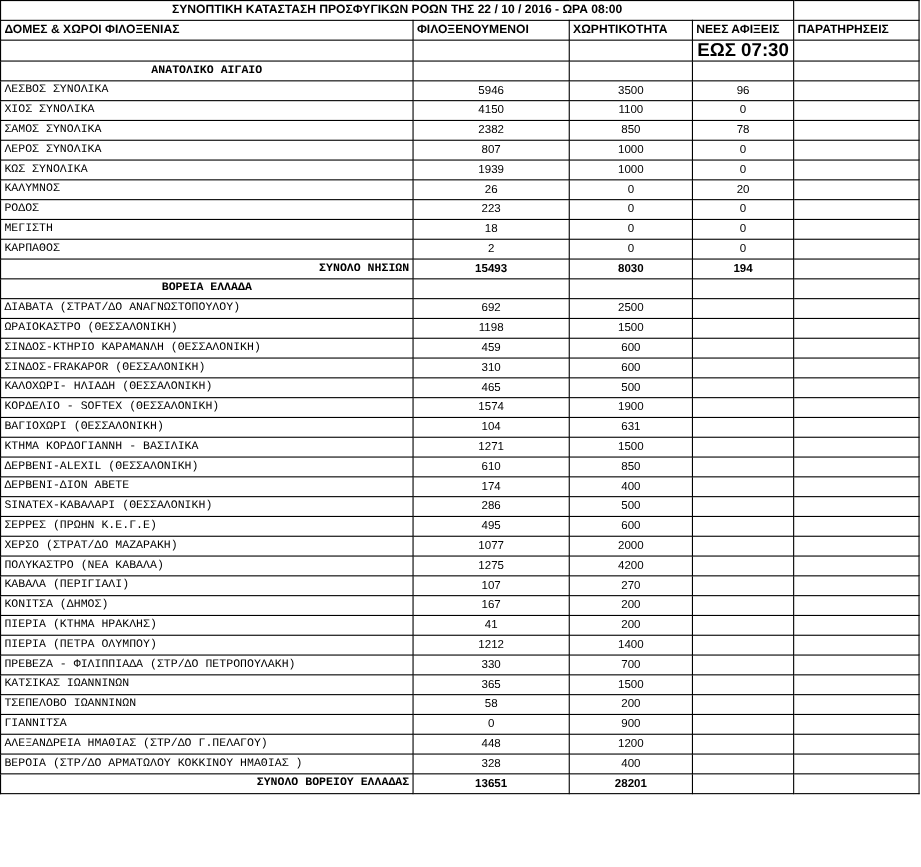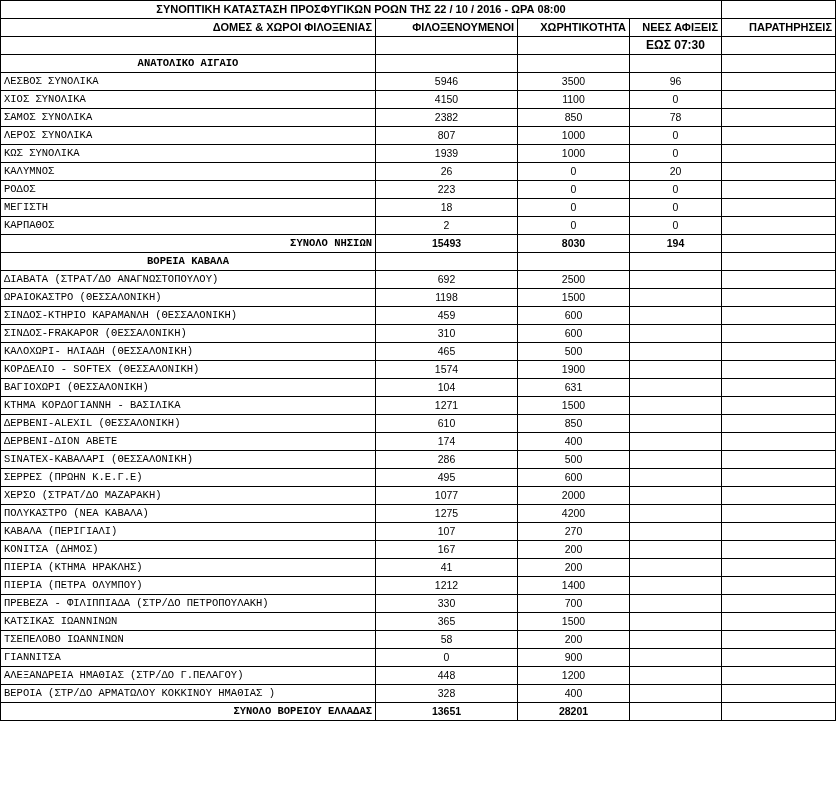--- a/index.html
+++ b/index.html
@@ -52,31 +52,31 @@
     padding: 0;
   }
   td.title-blank {
     border: none;
     height: 14px;
     padding: 0;
   }
 
   
   td.hdr {
-    text-align: right;
+    text-align: left;
     font-weight: bold;
     font-size: 11px;
     height: 38px;
     white-space: normal;
     line-height: 1.25;
   }
   td.subhdr {
     text-align: center;
     font-weight: bold;
-    font-size: 12px;
+    font-size: 17px;
     height: 17px;
   }
 
   
   td.name    { text-align: left; font-family: Liberation Mono, monospace; }
   td.num     { text-align: center; }
   td.rem     { text-align: left; }
 
   tr.section td.name {
     text-align: center;
@@ -192,21 +192,21 @@
           <td class="rem"></td>
         </tr>
         <tr class="total">
           <td class="name">ΣΥΝΟΛΟ ΝΗΣΙΩΝ</td>
           <td class="num">15493</td>
           <td class="num">8030</td>
           <td class="num">194</td>
           <td class="rem"></td>
         </tr>
         <tr class="section">
-          <td class="name">ΒΟΡΕΙΑ ΚΑΒΑΛΑ</td>
+          <td class="name">ΒΟΡΕΙΑ ΕΛΛΑΔΑ</td>
           <td class="num"></td>
           <td class="num"></td>
           <td class="num"></td>
           <td class="rem"></td>
         </tr>
         <tr class="data">
           <td class="name">ΔΙΑΒΑΤΑ (ΣΤΡΑΤ/ΔΟ ΑΝΑΓΝΩΣΤΟΠΟΥΛΟΥ)</td>
           <td class="num">692</td>
           <td class="num">2500</td>
           <td class="num"></td>

